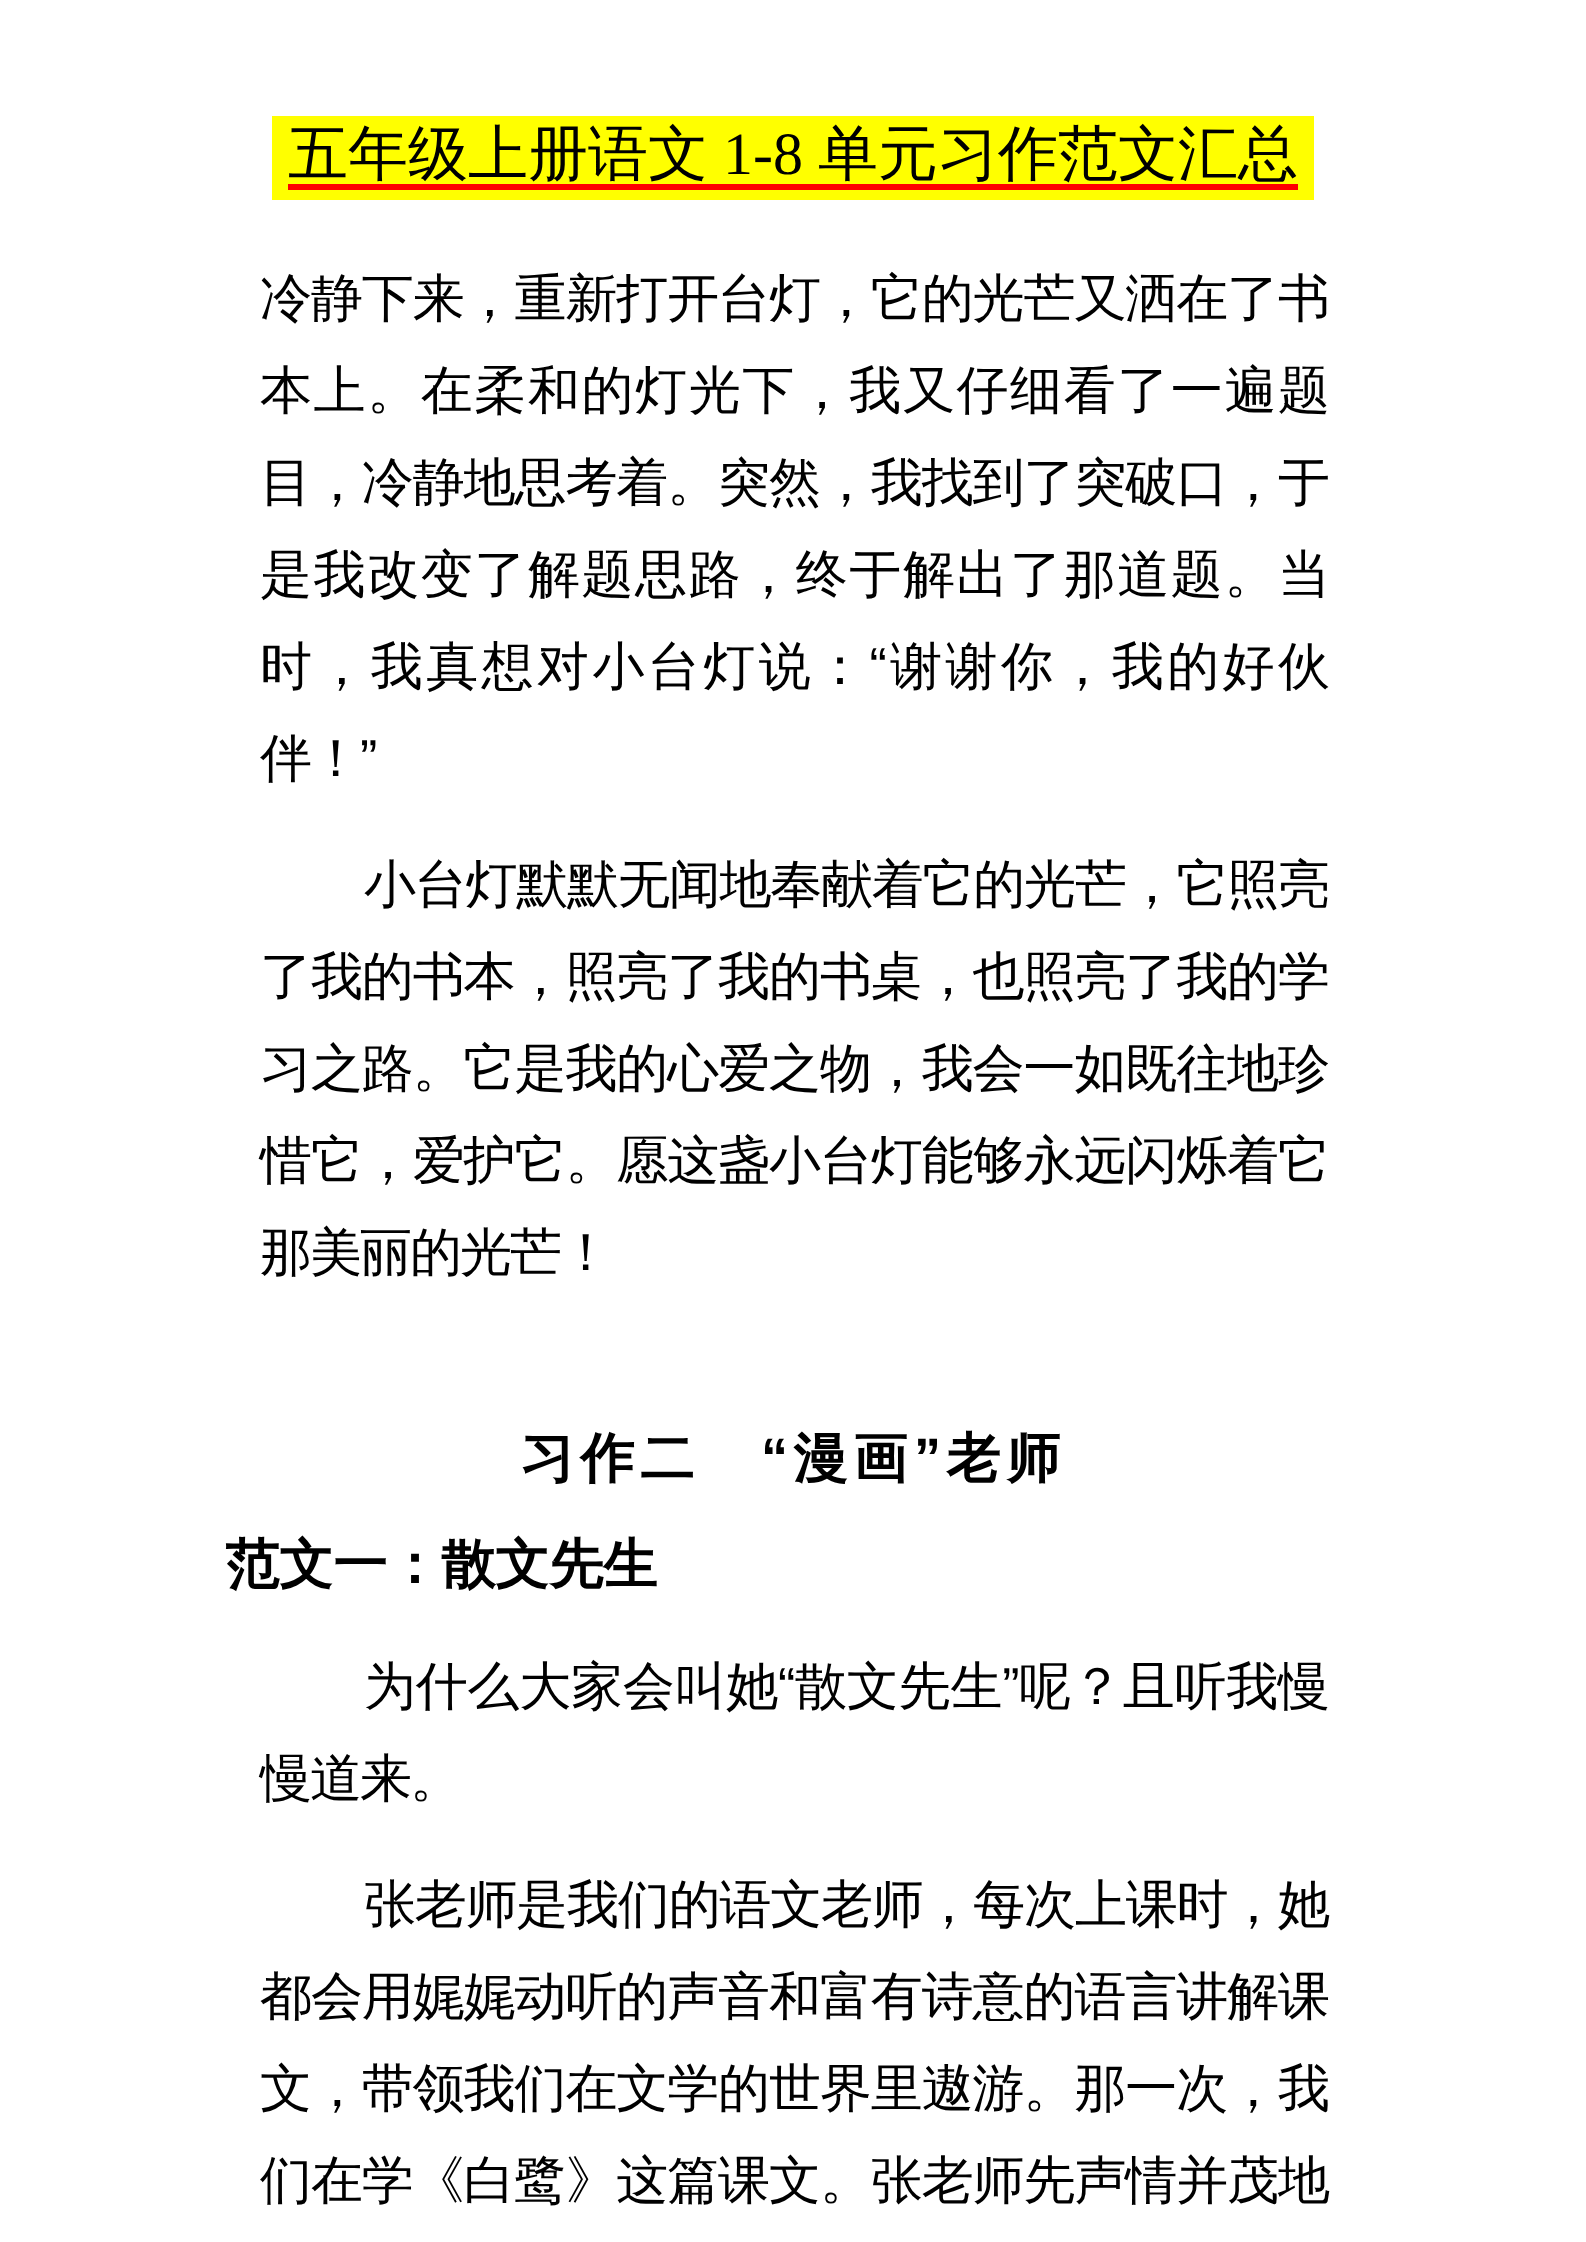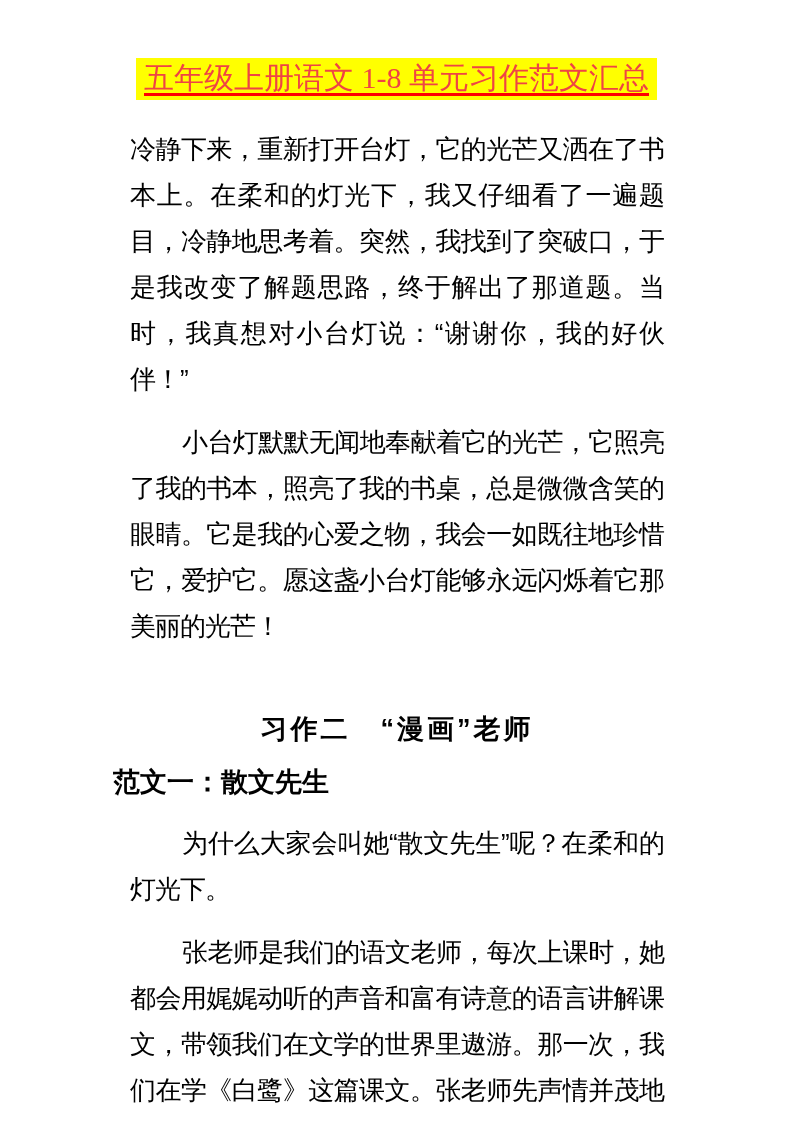--- a/index.html
+++ b/index.html
@@ -17,21 +17,21 @@
     color: #000000;
     box-sizing: border-box;
   }
   .title-wrap {
     text-align: center;
     margin: 58px 0 0 0;
   }
   .doc-title {
     display: inline-block;
     background: #FFFF00;
-    color: #ef4444;
+    color: #000000;
     font-family: "Liberation Serif", "DejaVu Serif", serif;
     font-size: 30px;
     font-weight: normal;
     line-height: 36px;
     padding: 2px 8px 4px 8px;
     text-decoration: underline;
     text-decoration-color: #FF0000;
     text-decoration-thickness: 3px;
     text-underline-offset: 5px;
   }
@@ -71,25 +71,25 @@
 <div class="page">
 
   <div class="title-wrap">
     <span class="doc-title">五年级上册语文 1-8 单元习作范文汇总</span>
   </div>
 
   <div class="content">
 
     <p class="para no-indent">冷静下来，重新打开台灯，它的光芒又洒在了书本上。在柔和的灯光下，我又仔细看了一遍题目，冷静地思考着。突然，我找到了突破口，于是我改变了解题思路，终于解出了那道题。当时，我真想对小台灯说：“谢谢你，我的好伙伴！”</p>
 
-    <p class="para">小台灯默默无闻地奉献着它的光芒，它照亮了我的书本，照亮了我的书桌，总是微微含笑的眼睛。它是我的心爱之物，我会一如既往地珍惜它，爱护它。愿这盏小台灯能够永远闪烁着它那美丽的光芒！</p>
+    <p class="para">小台灯默默无闻地奉献着它的光芒，它照亮了我的书本，照亮了我的书桌，也照亮了我的学习之路。它是我的心爱之物，我会一如既往地珍惜它，爱护它。愿这盏小台灯能够永远闪烁着它那美丽的光芒！</p>
 
     <h2 class="section-heading">习作二　“漫画”老师</h2>
 
     <h3 class="sub-heading">范文一：散文先生</h3>
 
 
-    <p class="para">为什么大家会叫她“散文先生”呢？在柔和的灯光下。</p>
+    <p class="para">为什么大家会叫她“散文先生”呢？且听我慢慢道来。</p>
 
     <p class="para">张老师是我们的语文老师，每次上课时，她都会用娓娓动听的声音和富有诗意的语言讲解课文，带领我们在文学的世界里遨游。那一次，我们在学《白鹭》这篇课文。张老师先声情并茂地朗读了一遍课文，在张老师的朗读声</p>
 
   </div>
 </div>
 
 </body></html>

